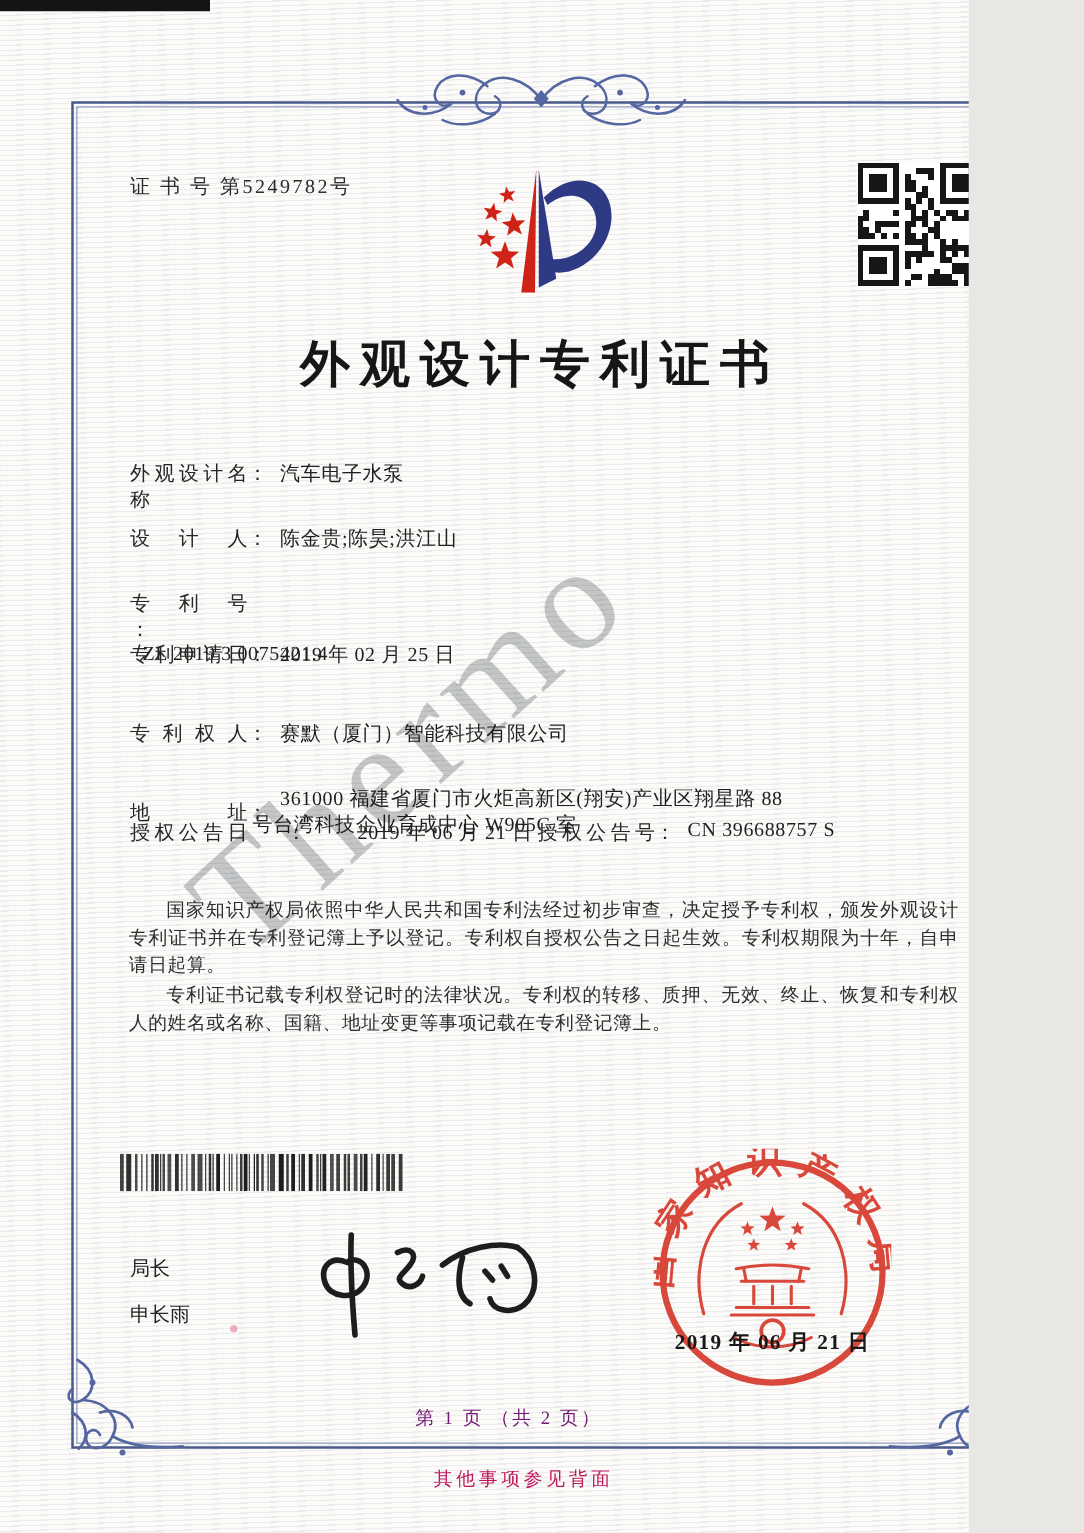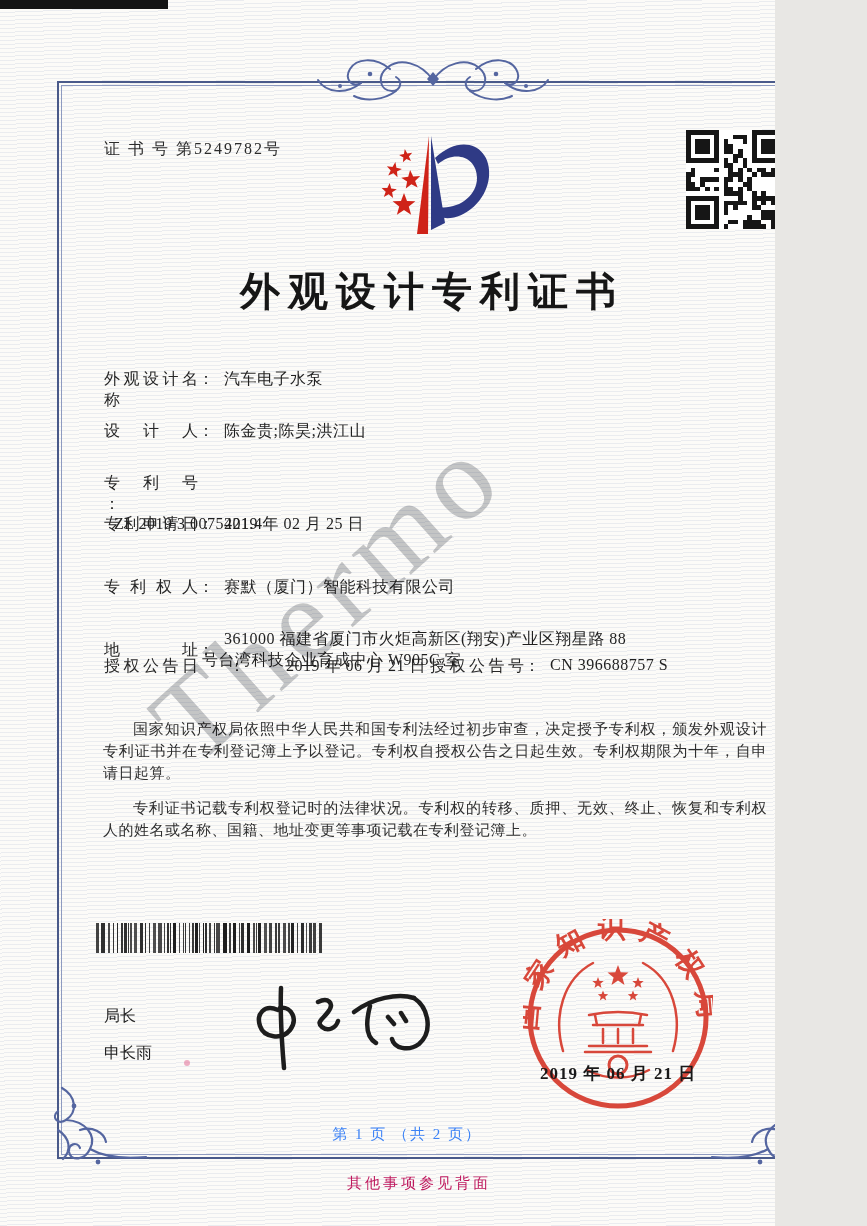--- a/index.html
+++ b/index.html
@@ -43,25 +43,25 @@
   #row-name{top:369px;}
   #row-designer{top:421px;}
   #row-patent-no{top:473px;flex-direction:column;}
   #row-filing{top:514px;}
   #row-patentee{top:577px;}
   #row-address{top:629px;align-items:center;}
   #row-grant{top:656px;gap:31px;}
   #body-text{left:103px;top:718px;width:664px;font-size:15px;line-height:22px;
              letter-spacing:.5px;color:#2e2e2e;text-align:justify;}
   #body-text p{margin:0;text-indent:2em;}
-  #body-text p + p{margin-top:13px;}
+  #body-text p + p{margin-top:2px;}
   #signer{left:104px;top:997px;font-size:16px;line-height:37px;color:#222;}
   #seal-date{left:518px;top:1062px;width:200px;text-align:center;font-size:17px;font-weight:600;
              color:#191919;letter-spacing:1px;z-index:6;}
-  #page-num{left:57px;top:1125px;width:700px;text-align:center;font-size:15px;letter-spacing:2px;color:#3b82f6;}
+  #page-num{left:57px;top:1125px;width:700px;text-align:center;font-size:15px;letter-spacing:2px;color:#701a75;}
   #back-note{left:57px;top:1174px;width:724px;text-align:center;font-size:15px;letter-spacing:3px;color:#be185d;}
   
   #watermark{
     position:absolute;left:125px;top:688px;z-index:5;
     font-size:118px;letter-spacing:8px;color:rgba(122,124,130,0.42);
     transform:rotate(-42deg);transform-origin:0 0;white-space:nowrap;
     mix-blend-mode:multiply;pointer-events:none;
   }
   
   .gfx{position:absolute;z-index:3;}

